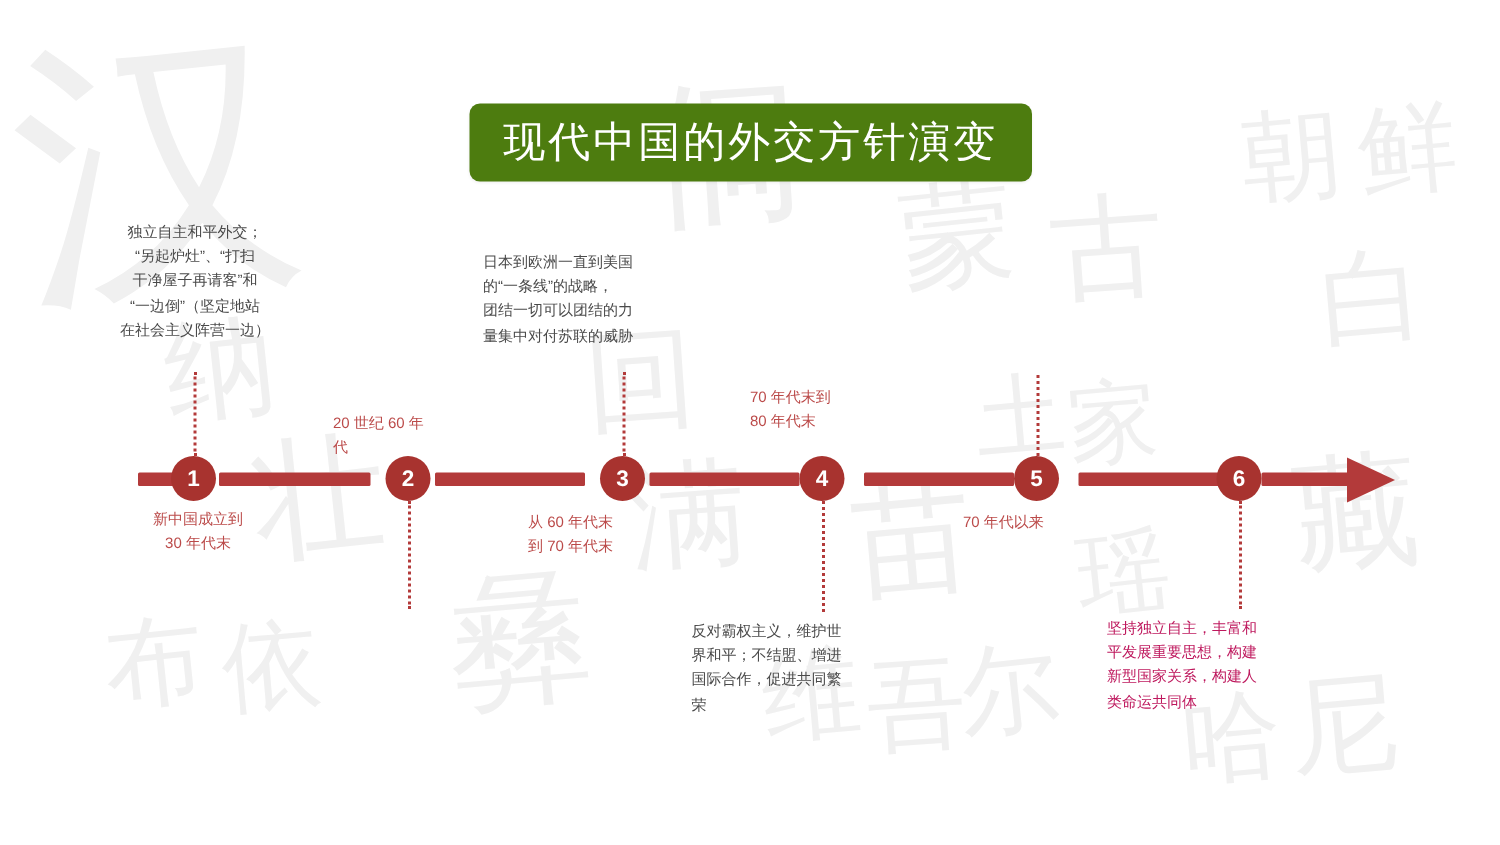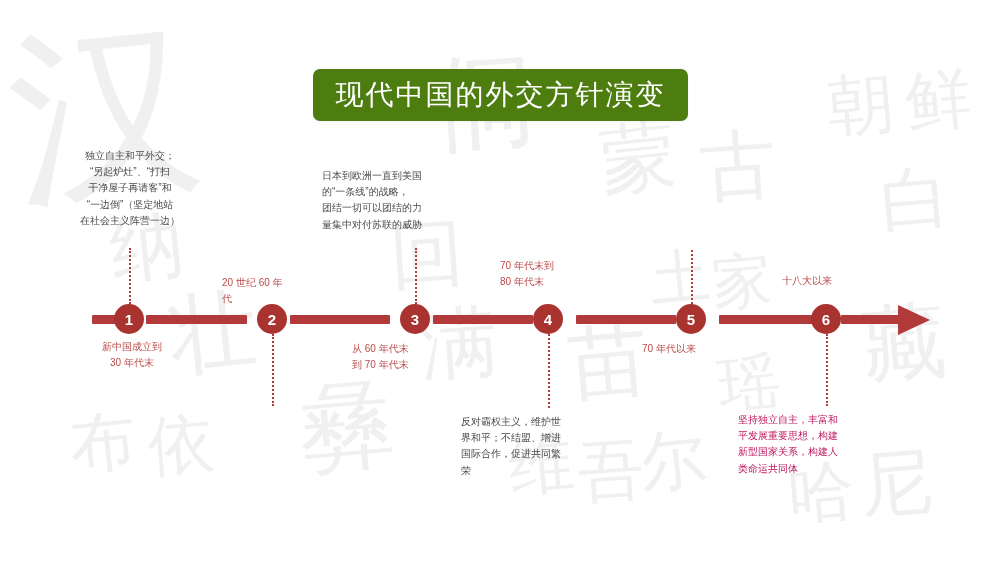--- a/index.html
+++ b/index.html
@@ -221,19 +221,18 @@
 
   <div class="txt red left" style="left: 500px; top: 258px; width: 120px; color: rgb(187, 74, 73);">70 年代末到
 80 年代末</div>
   <div class="txt gray left" style="left: 461px; top: 414px; width: 170px; color: rgb(74, 74, 74);">反对霸权主义，维护世
 界和平；不结盟、增进
 国际合作，促进共同繁
 荣</div>
 
   <div class="txt red left" style="left: 642px; top: 341px; width: 130px; color: rgb(187, 74, 73);">70 年代以来</div>
 
-  <div class="txt red left" style="left: 782px; top: 273px; width: 120px; color: rgb(187, 74, 73);">十八大以来</div>
   <div class="txt gray left" style="left: 738px; top: 412px; width: 175px; color: #be185d;">坚持独立自主，丰富和
 平发展重要思想，构建
 新型国家关系，构建人
 类命运共同体</div>
 
 </div>
 
 </body></html>

